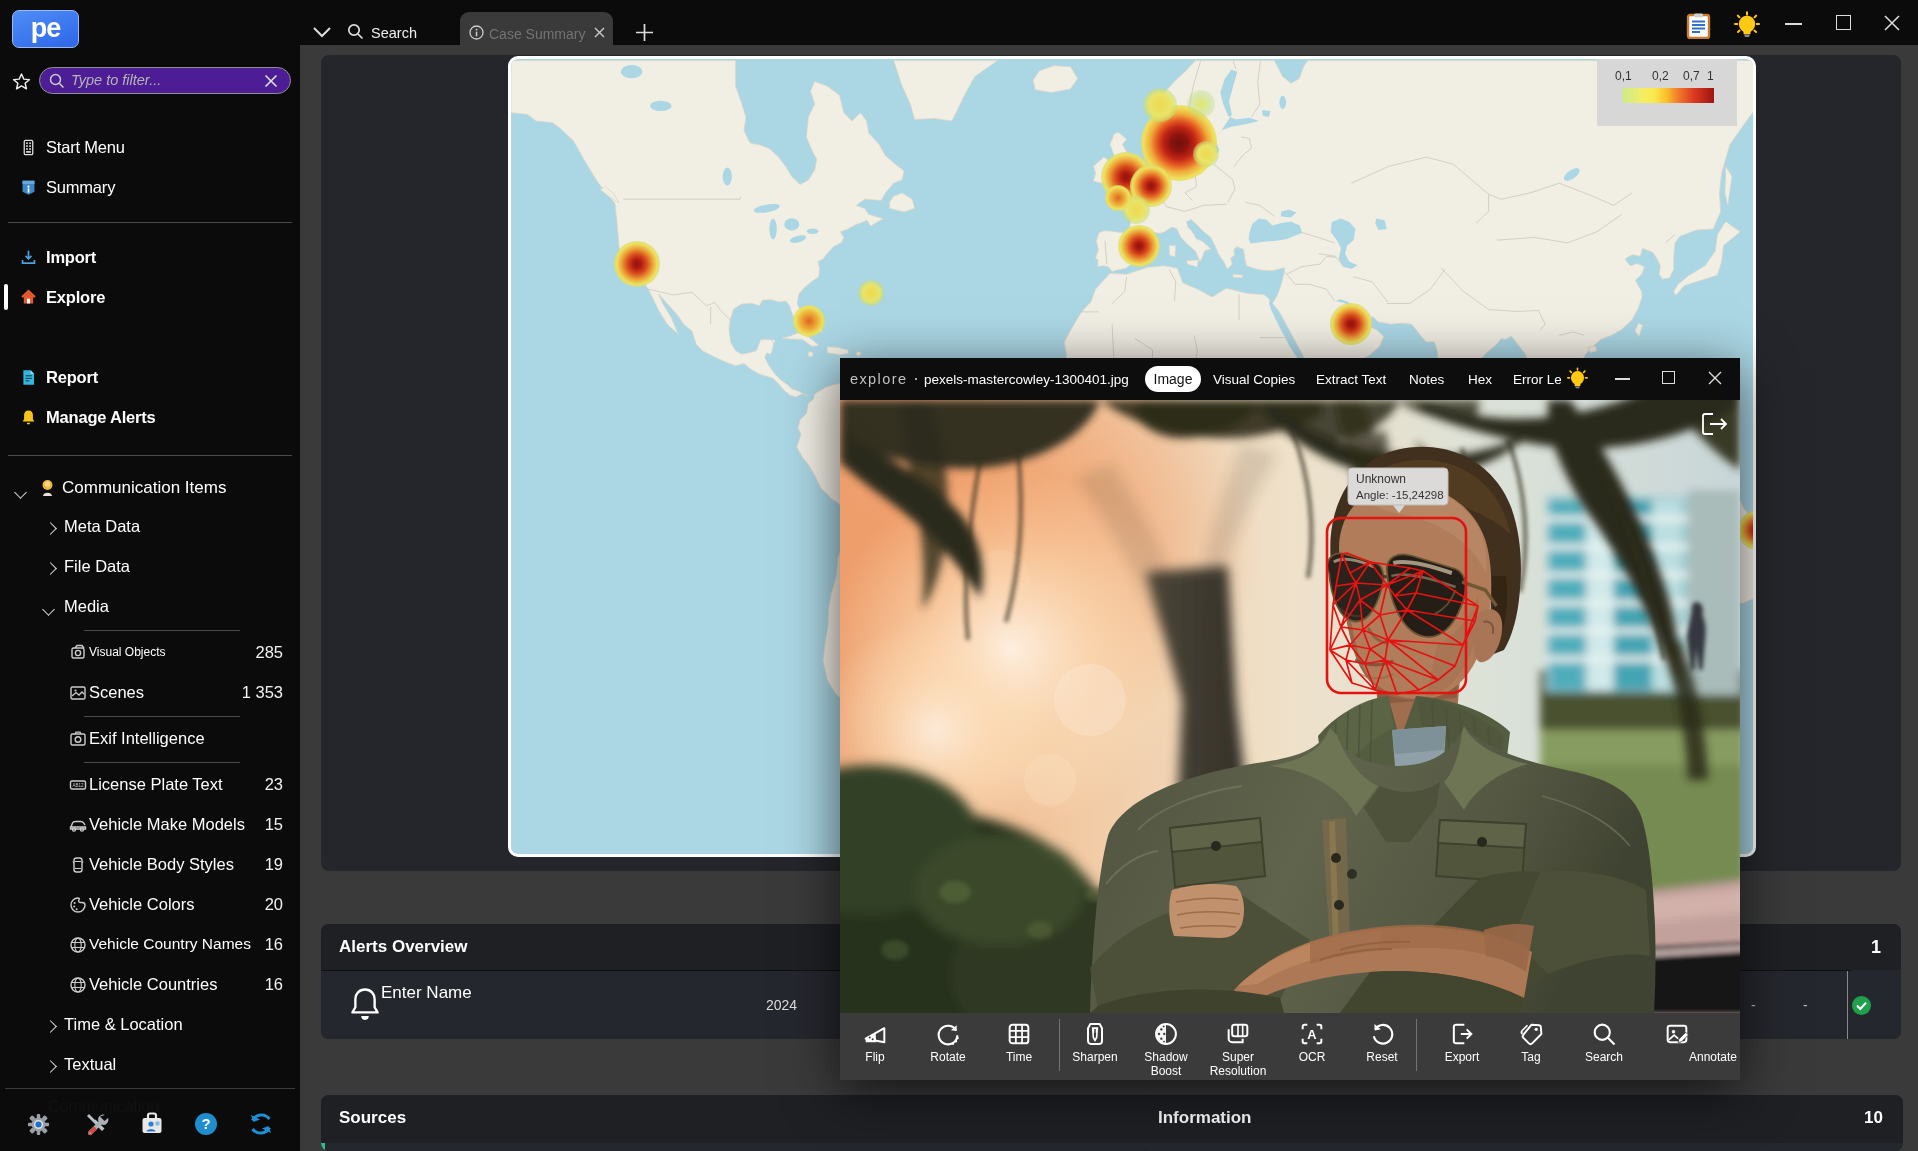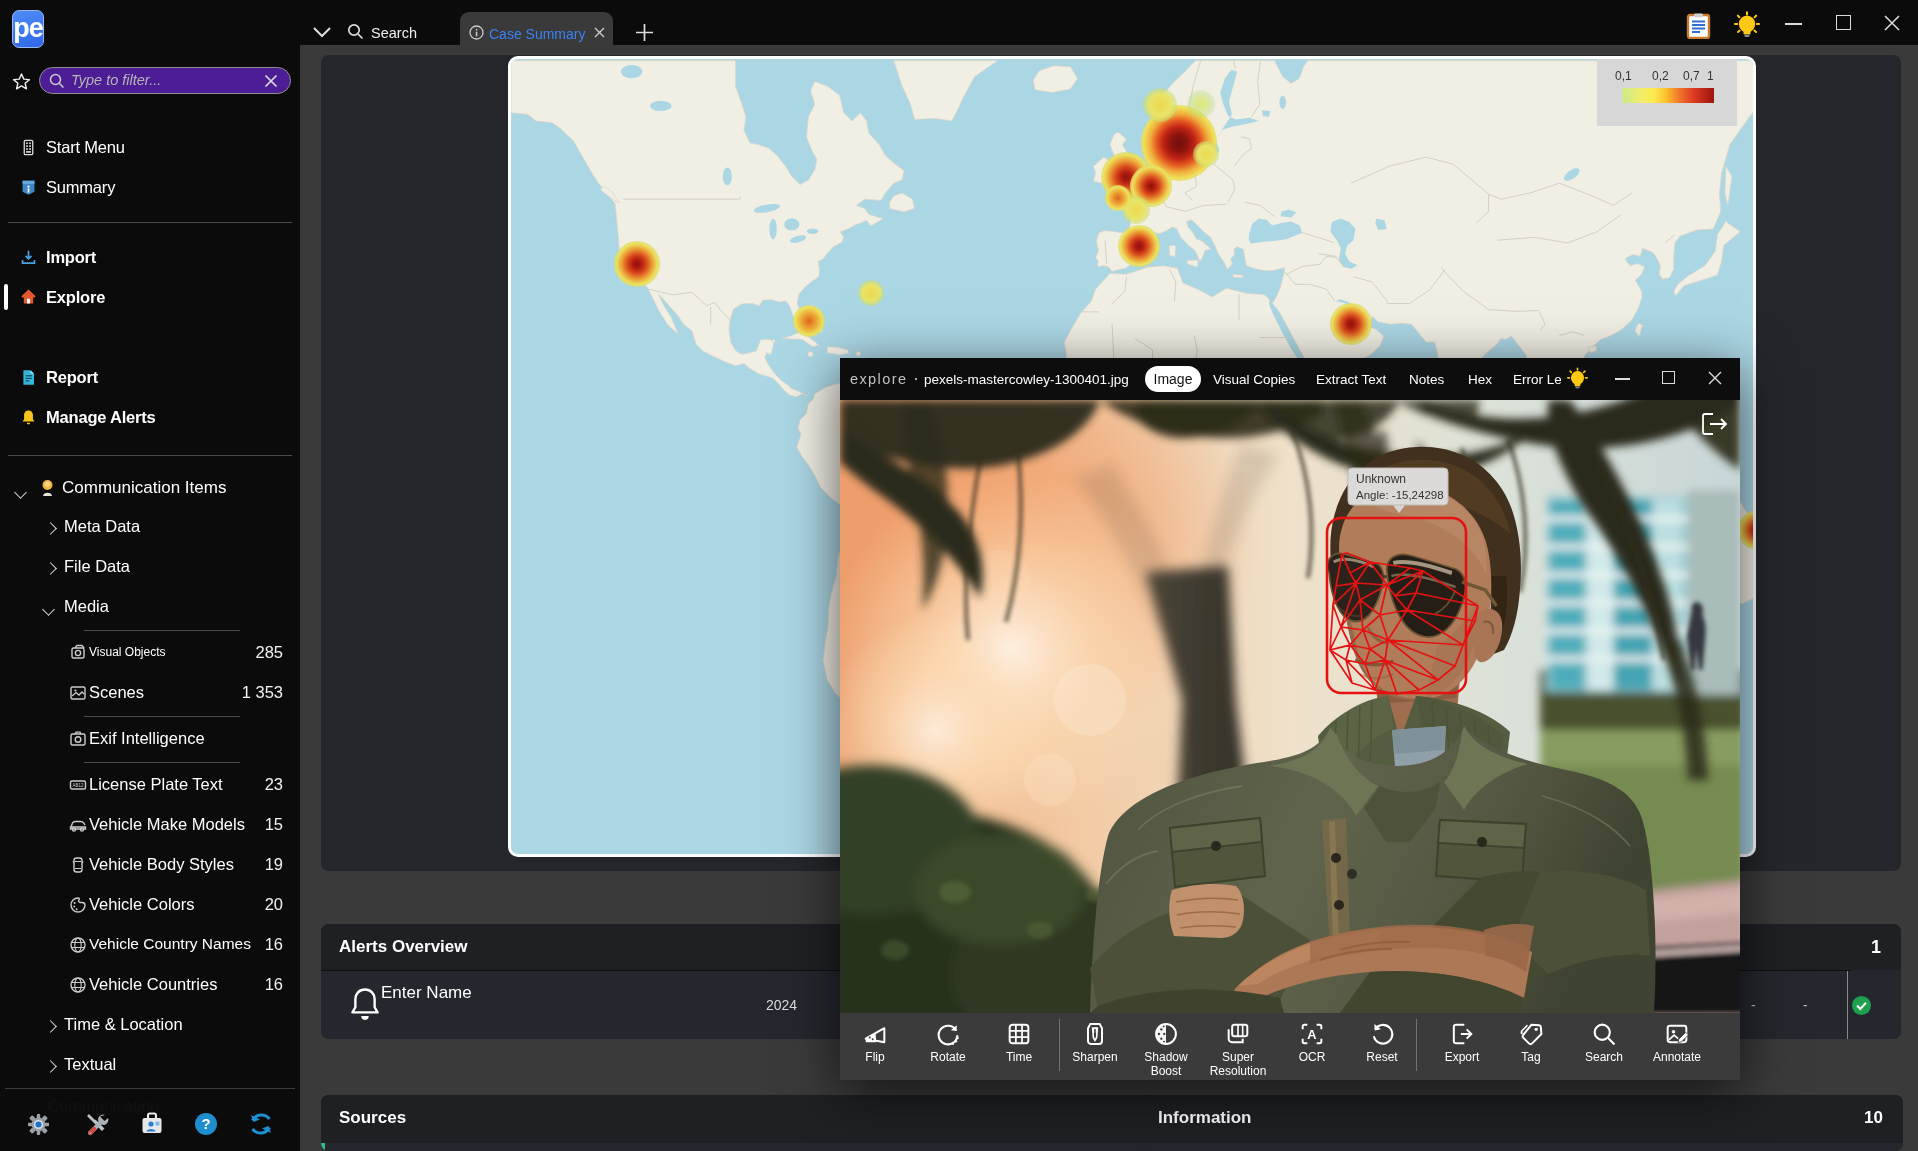--- a/index.html
+++ b/index.html
@@ -32,21 +32,21 @@
       <circle cx="7" cy="7" r="5.2" stroke="#ddd" stroke-width="1.7" fill="none"></circle>
       <path d="M11 11 L15.5 15.5" stroke="#ddd" stroke-width="1.7"></path>
     </svg>
  <div class="abs" style="left:371px;top:25px;font-size:14.5px;color:#eee">Search</div>
  <div class="abs" style="left:460px;top:12px;width:153px;height:33px;background:#3a3a3a;border-radius:9px 9px 0 0"></div>
  <svg class="abs" style="left:469px;top:25px" width="15" height="15">
       <circle cx="7.5" cy="7.5" r="6.5" stroke="#ccc" stroke-width="1.3" fill="none"></circle>
       <rect x="6.8" y="6.7" width="1.5" height="4.6" fill="#ccc"></rect>
       <rect x="6.8" y="3.8" width="1.5" height="1.7" fill="#ccc"></rect>
     </svg>
- <div class="abs" style="left:489px;top:26px;font-size:14px;color:#3b82f6">Case Summary</div>
+ <div class="abs" style="left:489px;top:26px;font-size:14px;color:#737373">Case Summary</div>
  <svg class="abs" style="left:594px;top:27px" width="11" height="11">
       <path d="M1 1 L10 10 M10 1 L1 10" stroke="#ccc" stroke-width="1.4"></path>
     </svg>
  <svg class="abs" style="left:635px;top:23px" width="19" height="19">
       <path d="M9.5 1 V18 M1 9.5 H18" stroke="#ddd" stroke-width="1.7"></path>
     </svg>
  <svg class="abs" style="left:1686px;top:13px" width="25" height="26" viewBox="0 0 25 26">
       <rect x="2" y="2" width="21" height="23" rx="2" fill="#fff" stroke="#c87a2e" stroke-width="2.4"></rect>
       <rect x="8" y="0.5" width="9" height="4" rx="1.5" fill="#cfcfcf"></rect>
       <g stroke="#2f6fce" stroke-width="2">
@@ -221,21 +221,21 @@
  <div style="position:absolute;left:0;top:48px;right:0;height:8px;background:#25272e;border-left:4px solid #2fbf8f"></div>
 </div>
 <div class="panel" style="left:1140px;top:1095px;width:763px;height:56px">
  <div class="hd">
       <span>Information</span>
       <div class="num" style="font-size:17px">10</div>
     </div>
  <div style="position:absolute;left:0;top:48px;right:0;height:8px;background:#25272e"></div>
 </div>
 <div id="sidebar">
- <div class="abs" style="left:12px;top:10px;width:32px;height:38px;border-radius:7px;background:linear-gradient(160deg,#4f8df7,#2d66e8);border:1.5px solid #9db8f2;color:#fff;font-weight:bold;font-size:27px;text-align:center;line-height:34px;letter-spacing:-1px">pe</div>
+ <div class="abs" style="left:12px;top:10px;width:67px;height:38px;border-radius:7px;background:linear-gradient(160deg,#4f8df7,#2d66e8);border:1.5px solid #9db8f2;color:#fff;font-weight:bold;font-size:27px;text-align:center;line-height:34px;letter-spacing:-1px">pe</div>
  <svg class="abs" style="left:12px;top:72px" width="19" height="19" viewBox="0 0 24 24">
       <path d="M12 2.5 L14.9 9 L22 9.6 L16.6 14.2 L18.2 21.2 L12 17.5 L5.8 21.2 L7.4 14.2 L2 9.6 L9.1 9 Z" fill="none" stroke="#eee" stroke-width="1.8" stroke-linejoin="round"></path>
     </svg>
  <div class="abs" style="left:39px;top:67px;width:252px;height:27px;border:1.5px solid #8f8f8f;border-radius:14px;background:#4c1d95">
   <svg class="abs" style="left:9px;top:5px" width="16" height="16">
         <circle cx="6.5" cy="6.5" r="5" stroke="#ccc" stroke-width="1.5" fill="none"></circle>
         <path d="M10.2 10.2 L14.5 14.5" stroke="#ccc" stroke-width="1.5"></path>
       </svg>
   <div class="abs" style="left:31px;top:4px;font-style:italic;font-size:14.5px;color:#b5b5b5">Type to filter...</div>
   <svg class="abs" style="left:224px;top:6px" width="14" height="14">
@@ -741,17 +741,17 @@
         <circle cx="10.5" cy="10.5" r="6.5" fill="none" stroke="#fff" stroke-width="1.8"></circle>
         <path d="M15.3 15.3 L21 21" stroke="#fff" stroke-width="1.8"></path>
       </svg>
 <div style="position:absolute;left:704px;top:37px;width:120px;text-align:center;font-size:12px">Search</div>
 <svg style="position:absolute;left:823px;top:7px" width="28" height="28" viewBox="0 0 24 24">
         <rect x="4" y="5" width="16" height="14" rx="2" fill="none" stroke="#fff" stroke-width="1.7"></rect>
         <circle cx="9" cy="10" r="1.5" fill="#fff"></circle>
         <path d="M5 17 l4.5 -4 l3.5 3" fill="none" stroke="#fff" stroke-width="1.5"></path>
         <path d="M13.5 16.5 L19.5 10.5 L21.8 12.8 L15.8 18.8 L13 19.3 Z" fill="#fff" stroke="#3b3b3b" stroke-width="0.7"></path>
       </svg>
-<div style="position:absolute;left:777px;top:37px;width:120px;text-align:center;font-size:12px">Annotate</div>
+<div style="position:absolute;left:777px;top:37px;width:120px;text-align:right;font-size:12px">Annotate</div>
 <div style="position:absolute;left:219px;top:6px;width:1px;height:52px;background:#737373"></div>
 <div style="position:absolute;left:576px;top:6px;width:1px;height:52px;background:#737373"></div>
     </div>
 </div>
 
 </body></html>

